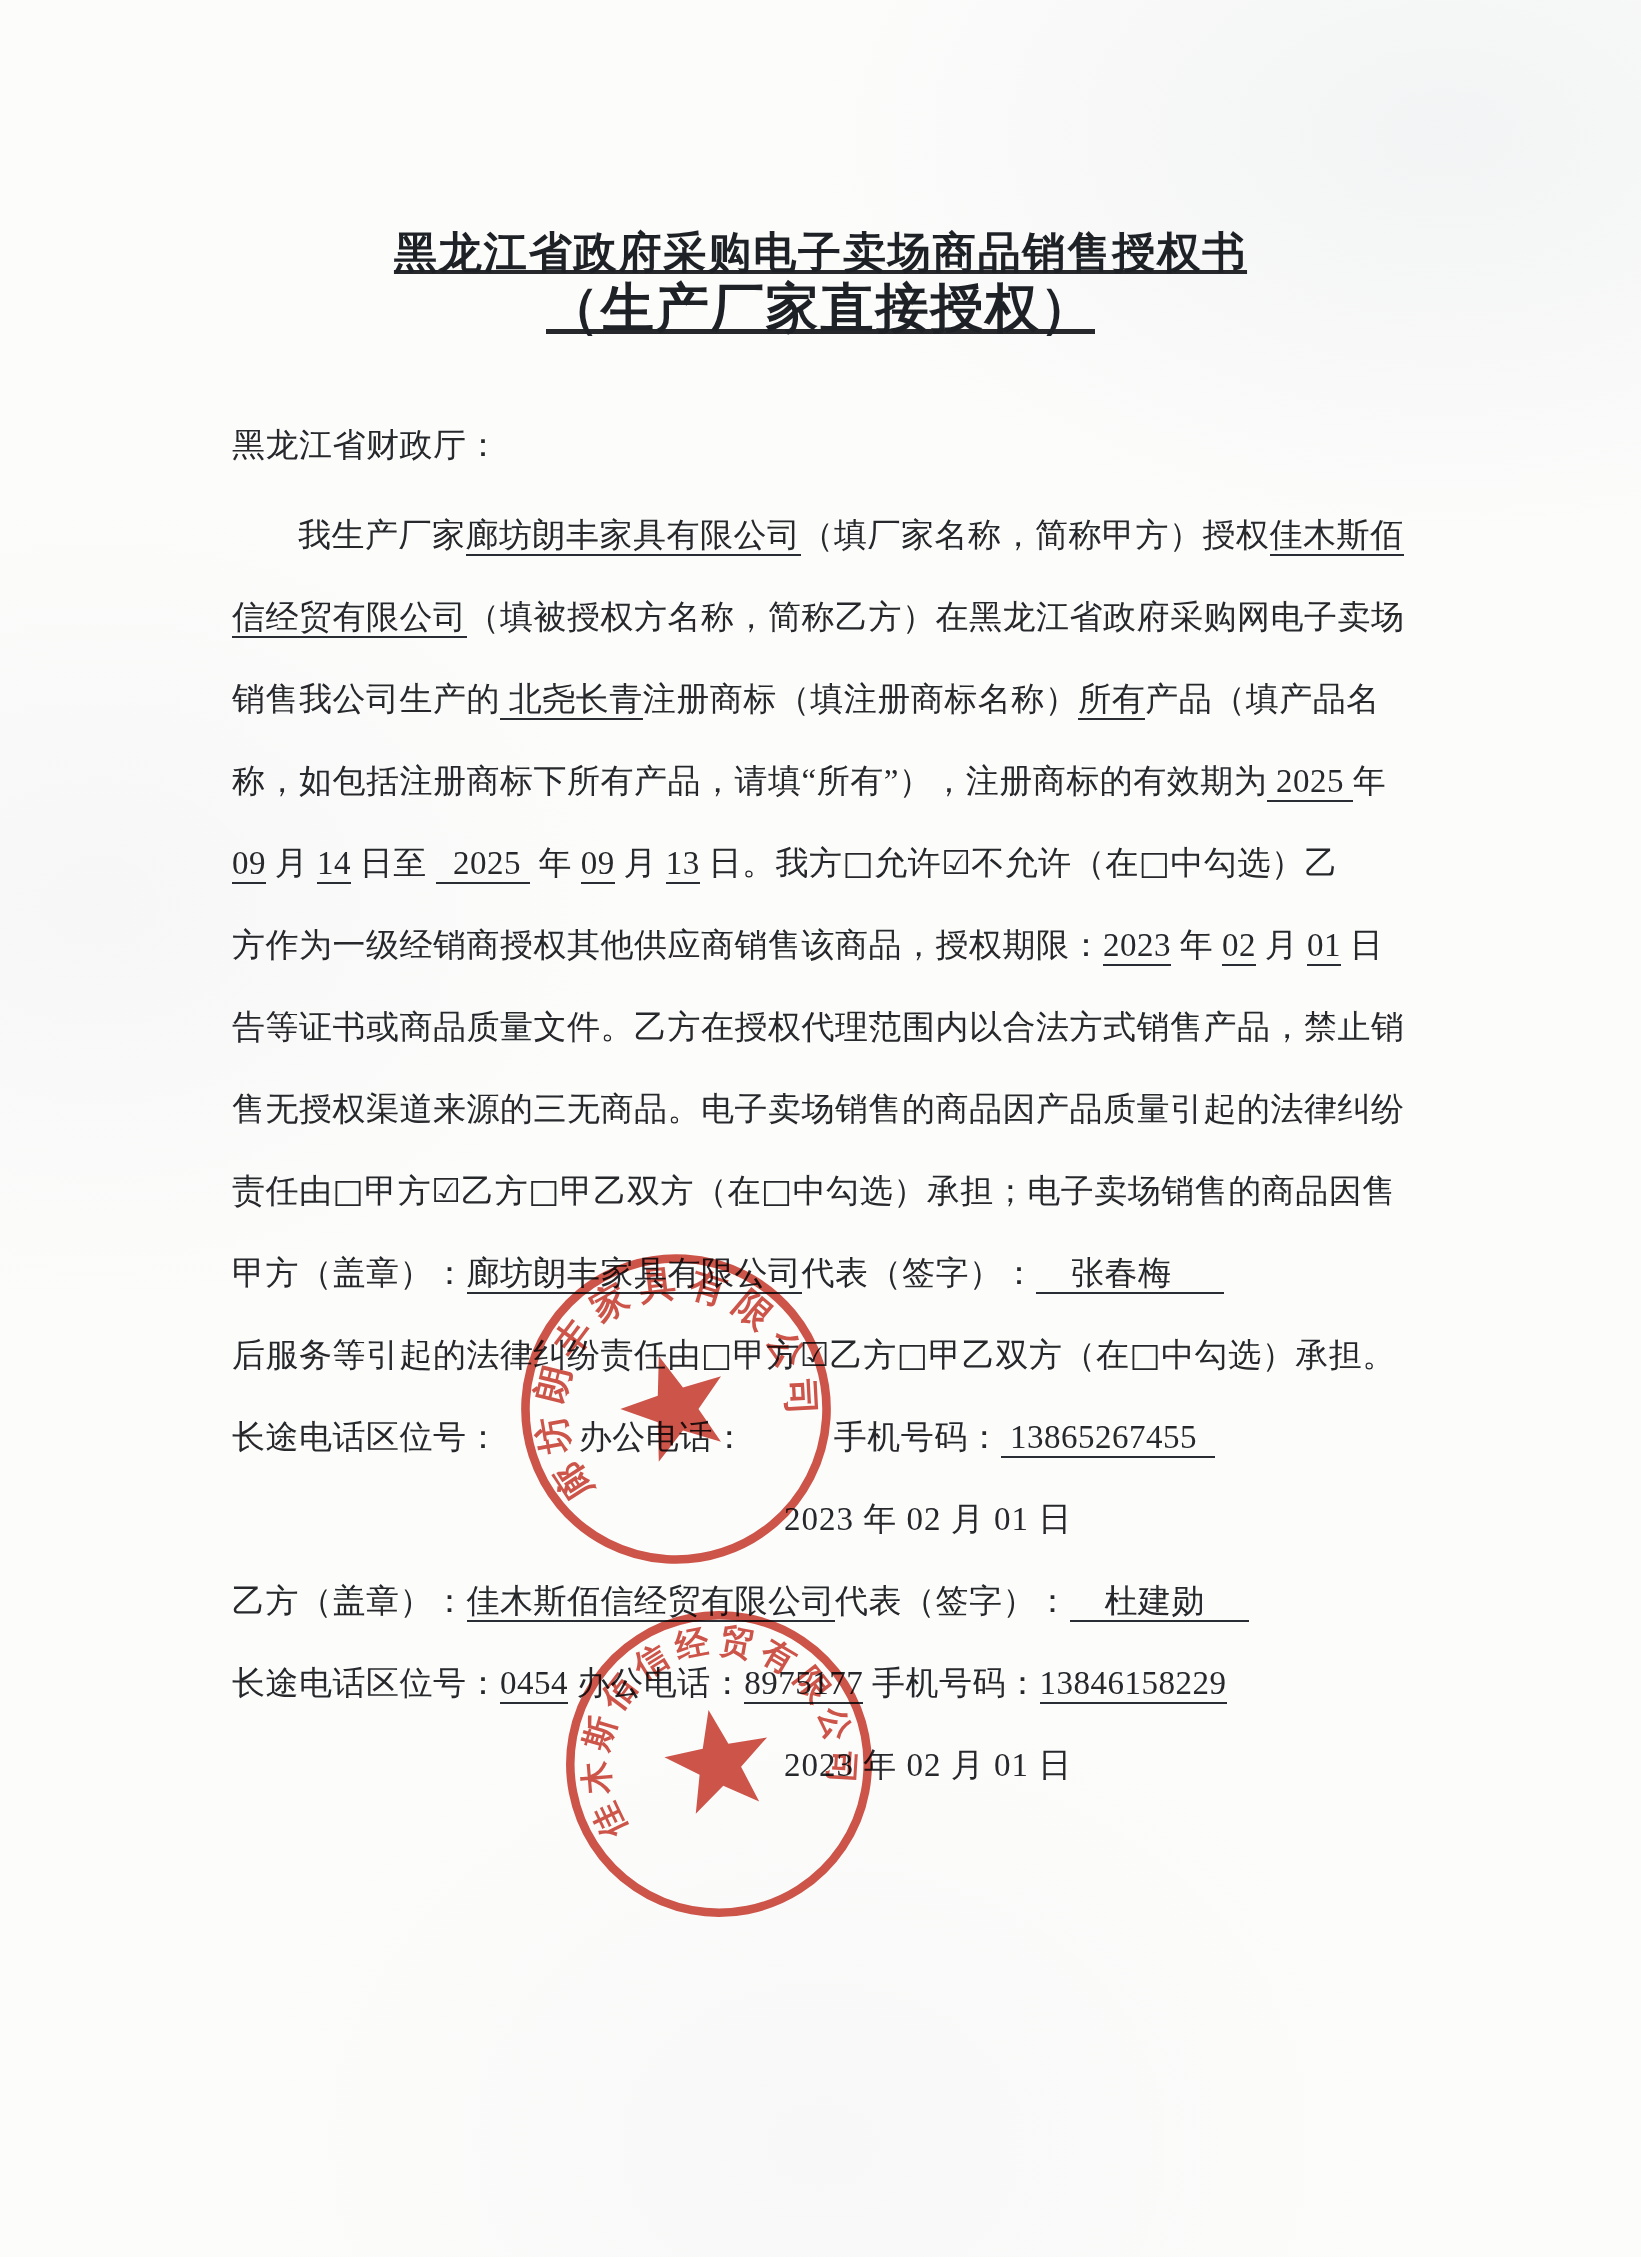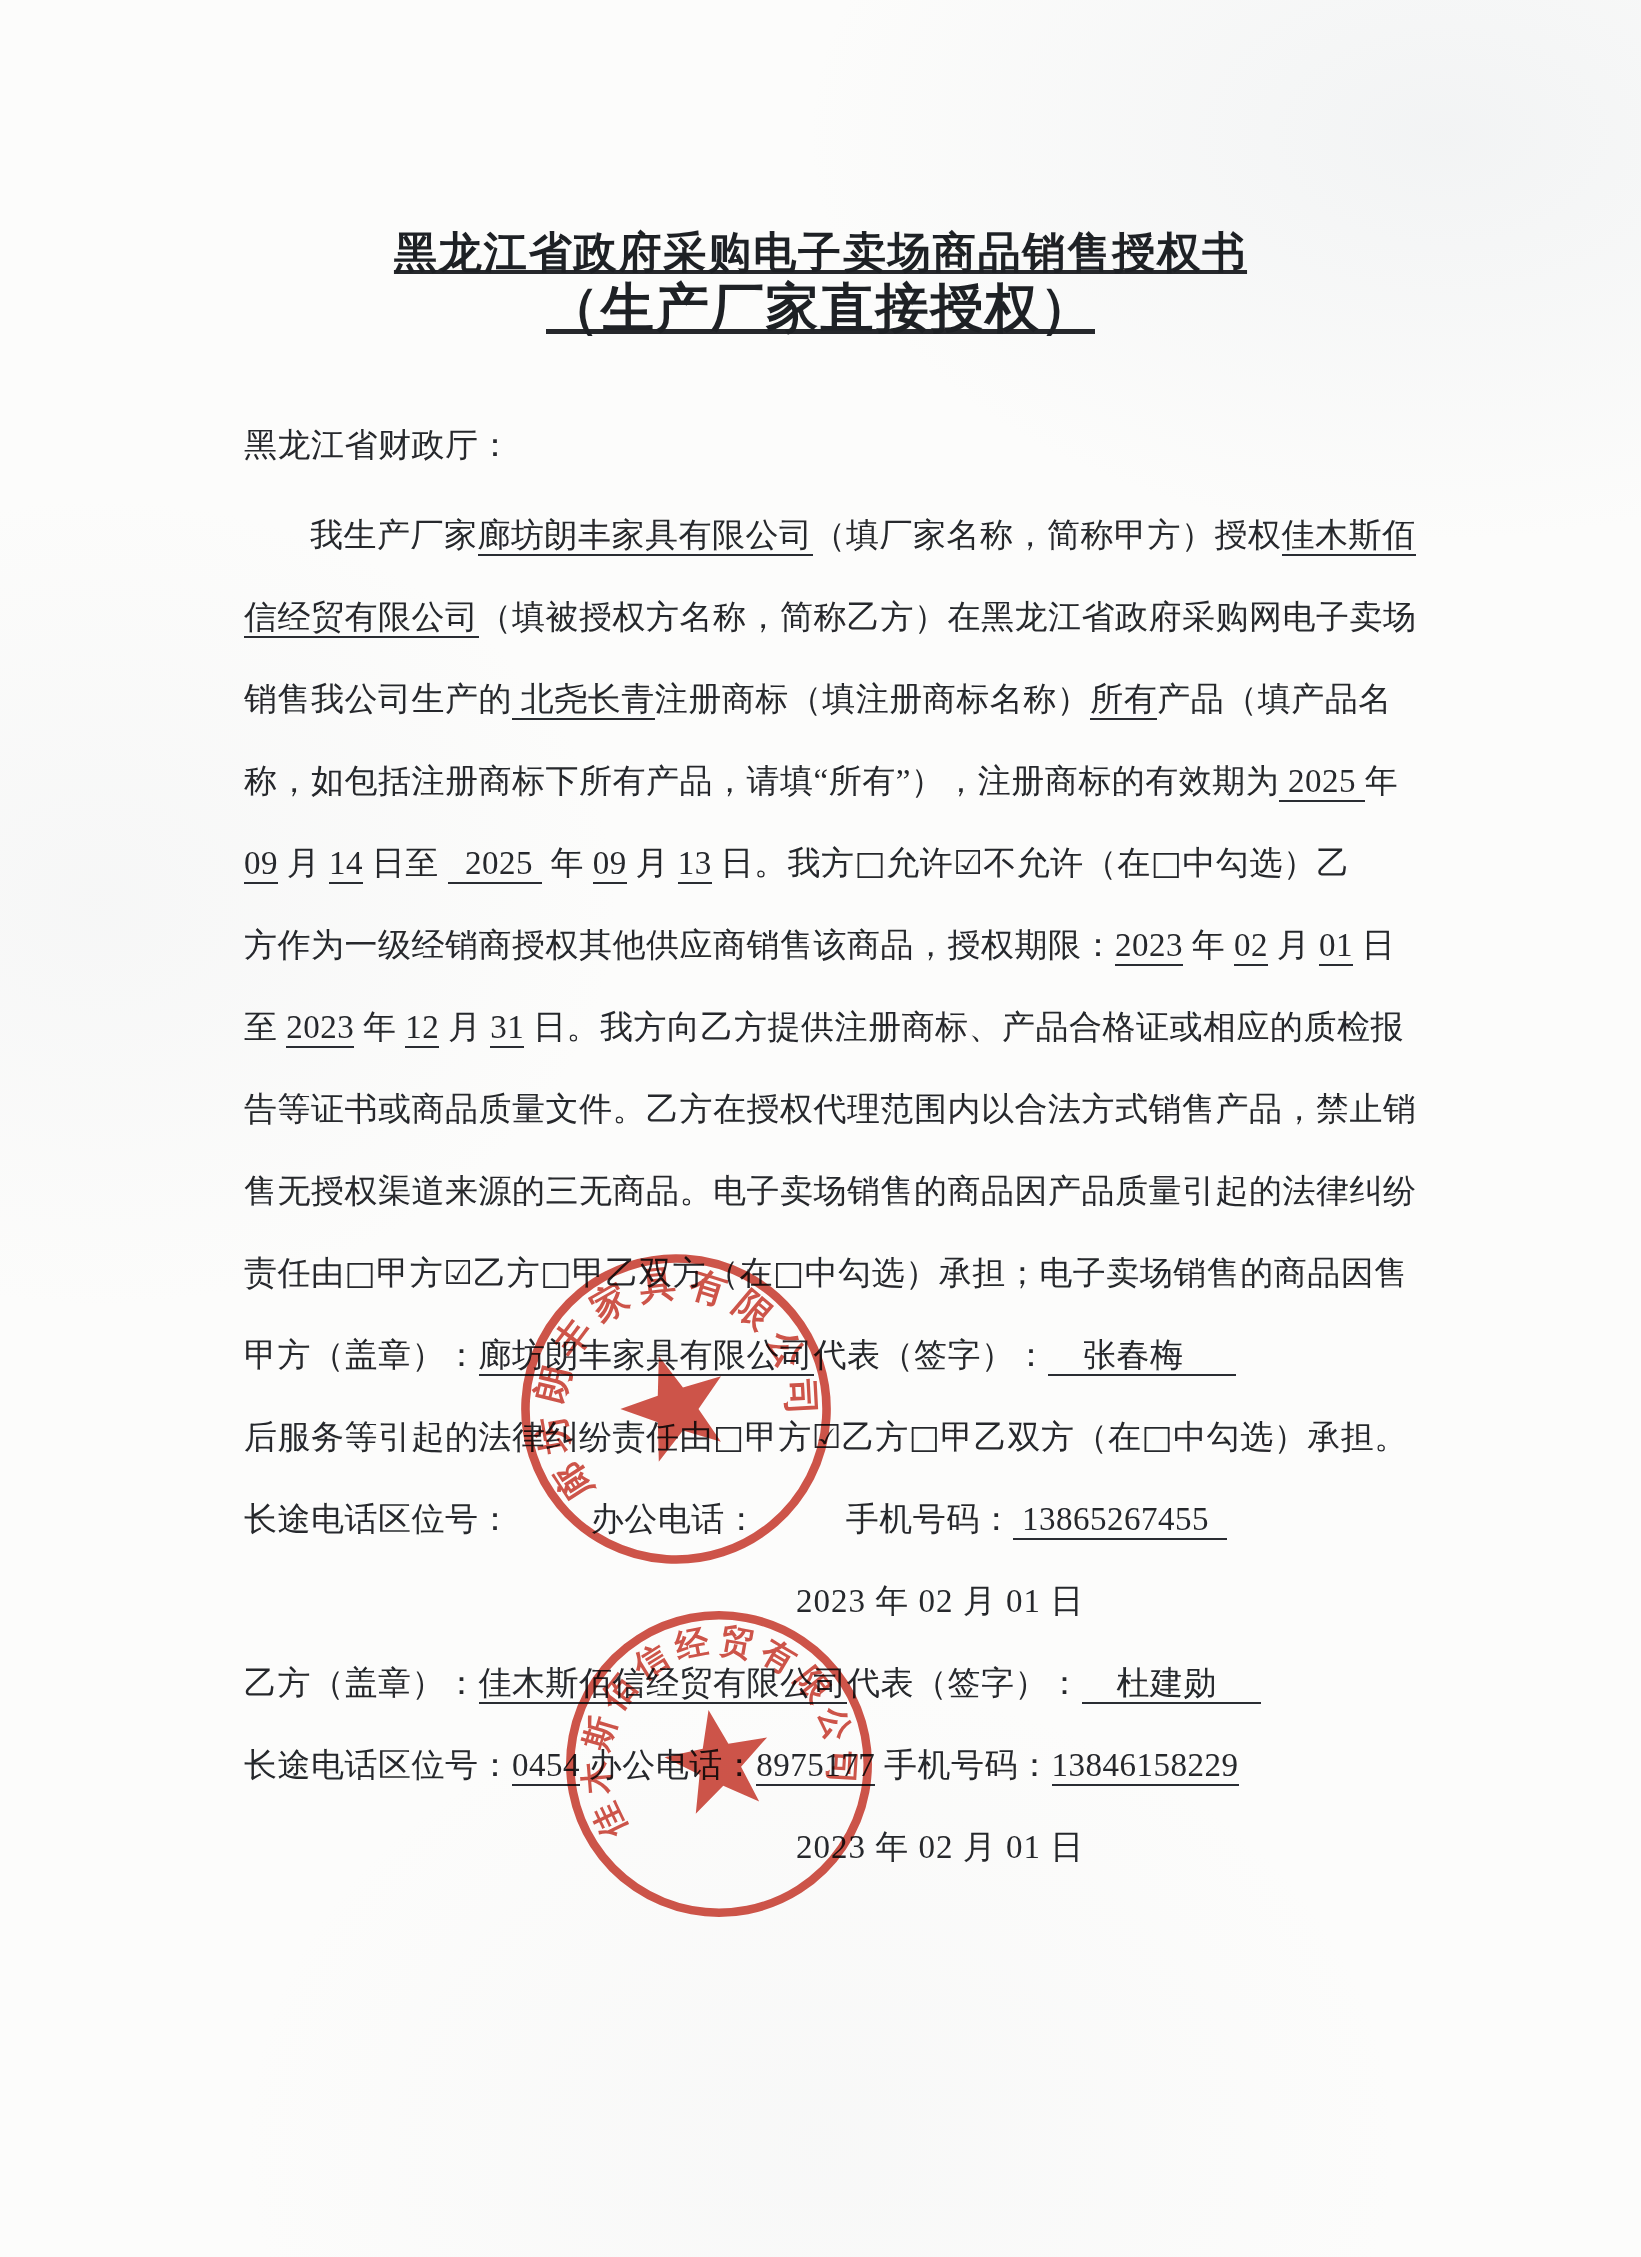--- a/index.html
+++ b/index.html
@@ -20,21 +20,21 @@
   .title-block{padding-top:224px;text-align:center;text-decoration:underline;}
   .title-1{
     font-family:"Liberation Sans","DejaVu Sans",sans-serif;
     font-weight:700;font-size:43px;line-height:56px;letter-spacing:1.9px;color:#1e2125;
   }
   .title-2{
     font-family:"Liberation Sans","DejaVu Sans",sans-serif;
     font-weight:700;font-size:53px;line-height:56px;letter-spacing:1.9px;color:#1e2125;
   }
   .doc-body{
-    position:absolute;left:244px;top:404px;width:1192px;
+    position:absolute;left:232px;top:404px;width:1192px;
   }
   .line{
     font-size:33px;line-height:82px;white-space:pre-wrap;
     letter-spacing:0.5px;
   }
   .line.indent{text-indent:66px;}
   .line.gap-top{margin-top:7.7px;}
   .line.date-line{padding-left:552px;letter-spacing:1px;}
   .u{border-bottom:2.4px solid #2a2d33;padding-bottom:1px;}
   .box{font-family:"DejaVu Sans","Liberation Sans",sans-serif;}
@@ -56,21 +56,20 @@
   </div>
 
   <div class="doc-body">
       <div class="line"><span>黑龙江省财政厅：</span></div>
       <div class="line indent gap-top"><span>我生产厂家</span><span class="u">廊坊朗丰家具有限公司</span><span>（填厂家名称，简称甲方）授权</span><span class="u">佳木斯佰</span></div>
       <div class="line"><span class="u">信经贸有限公司</span><span>（填被授权方名称，简称乙方）在黑龙江省政府采购网电子卖场</span></div>
       <div class="line"><span>销售我公司生产的</span><span class="u"> 北尧长青</span><span>注册商标（填注册商标名称）</span><span class="u">所有</span><span>产品（填产品名</span></div>
       <div class="line"><span>称，如包括注册商标下所有产品，请填“所有”），注册商标的有效期为</span><span class="u"> 2025 </span><span>年</span></div>
       <div class="line"><span class="u">09</span><span> 月 </span><span class="u">14</span><span> 日至 </span><span class="u">  2025 </span><span> 年 </span><span class="u">09</span><span> 月 </span><span class="u">13</span><span> 日。我方</span><span class="box">□</span><span>允许</span><span class="box">☑</span><span>不允许（在</span><span class="box">□</span><span>中勾选）乙</span></div>
       <div class="line"><span>方作为一级经销商授权其他供应商销售该商品，授权期限：</span><span class="u">2023</span><span> 年 </span><span class="u">02</span><span> 月 </span><span class="u">01</span><span> 日</span></div>
-      <div class="line"><span>至 </span><span class="u">2023</span><span> 年 </span><span class="u">12</span><span> 月 </span><span class="u">31</span><span> 日。我方向乙方提供注册商标、产品合格证或相应的质检报</span></div>
       <div class="line"><span>告等证书或商品质量文件。乙方在授权代理范围内以合法方式销售产品，禁止销</span></div>
       <div class="line"><span>售无授权渠道来源的三无商品。电子卖场销售的商品因产品质量引起的法律纠纷</span></div>
       <div class="line"><span>责任由</span><span class="box">□</span><span>甲方</span><span class="box">☑</span><span>乙方</span><span class="box">□</span><span>甲乙双方（在</span><span class="box">□</span><span>中勾选）承担；电子卖场销售的商品因售</span></div>
       <div class="line"><span>甲方（盖章）：</span><span class="u">廊坊朗丰家具有限公司</span><span>代表（签字）：</span><span class="u">    张春梅      </span></div>
       <div class="line"><span>后服务等引起的法律纠纷责任由</span><span class="box">□</span><span>甲方</span><span class="box">☑</span><span>乙方</span><span class="box">□</span><span>甲乙双方（在</span><span class="box">□</span><span>中勾选）承担。</span></div>
       <div class="line"><span>长途电话区位号：</span><span>         </span><span>办公电话：</span><span>          </span><span>手机号码：</span><span class="u"> 13865267455  </span></div>
       <div class="line date-line"><span>2023 年 02 月 01 日</span></div>
       <div class="line"><span>乙方（盖章）：</span><span class="u">佳木斯佰信经贸有限公司</span><span>代表（签字）：</span><span class="u">    杜建勋     </span></div>
       <div class="line"><span>长途电话区位号：</span><span class="u">0454</span><span> 办公电话：</span><span class="u">8975177</span><span> 手机号码：</span><span class="u">13846158229</span></div>
       <div class="line date-line"><span>2023 年 02 月 01 日</span></div>

